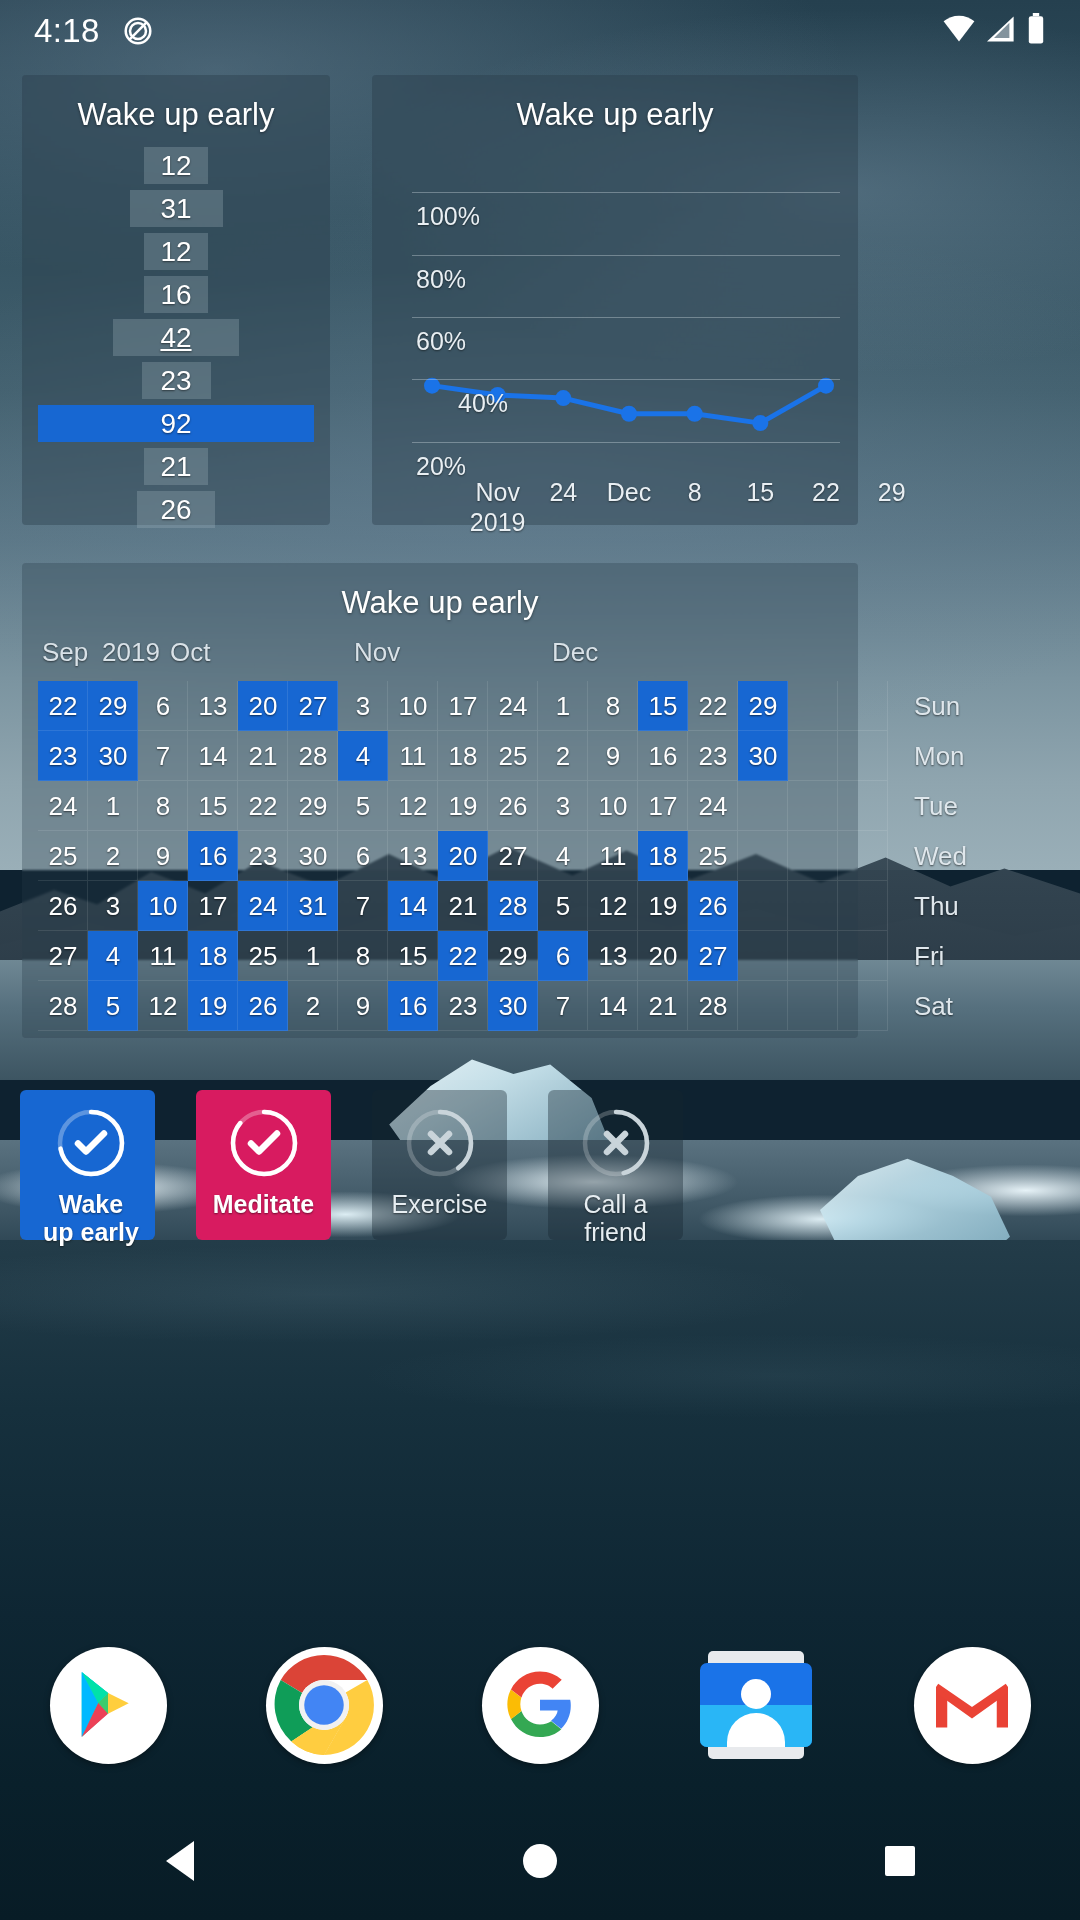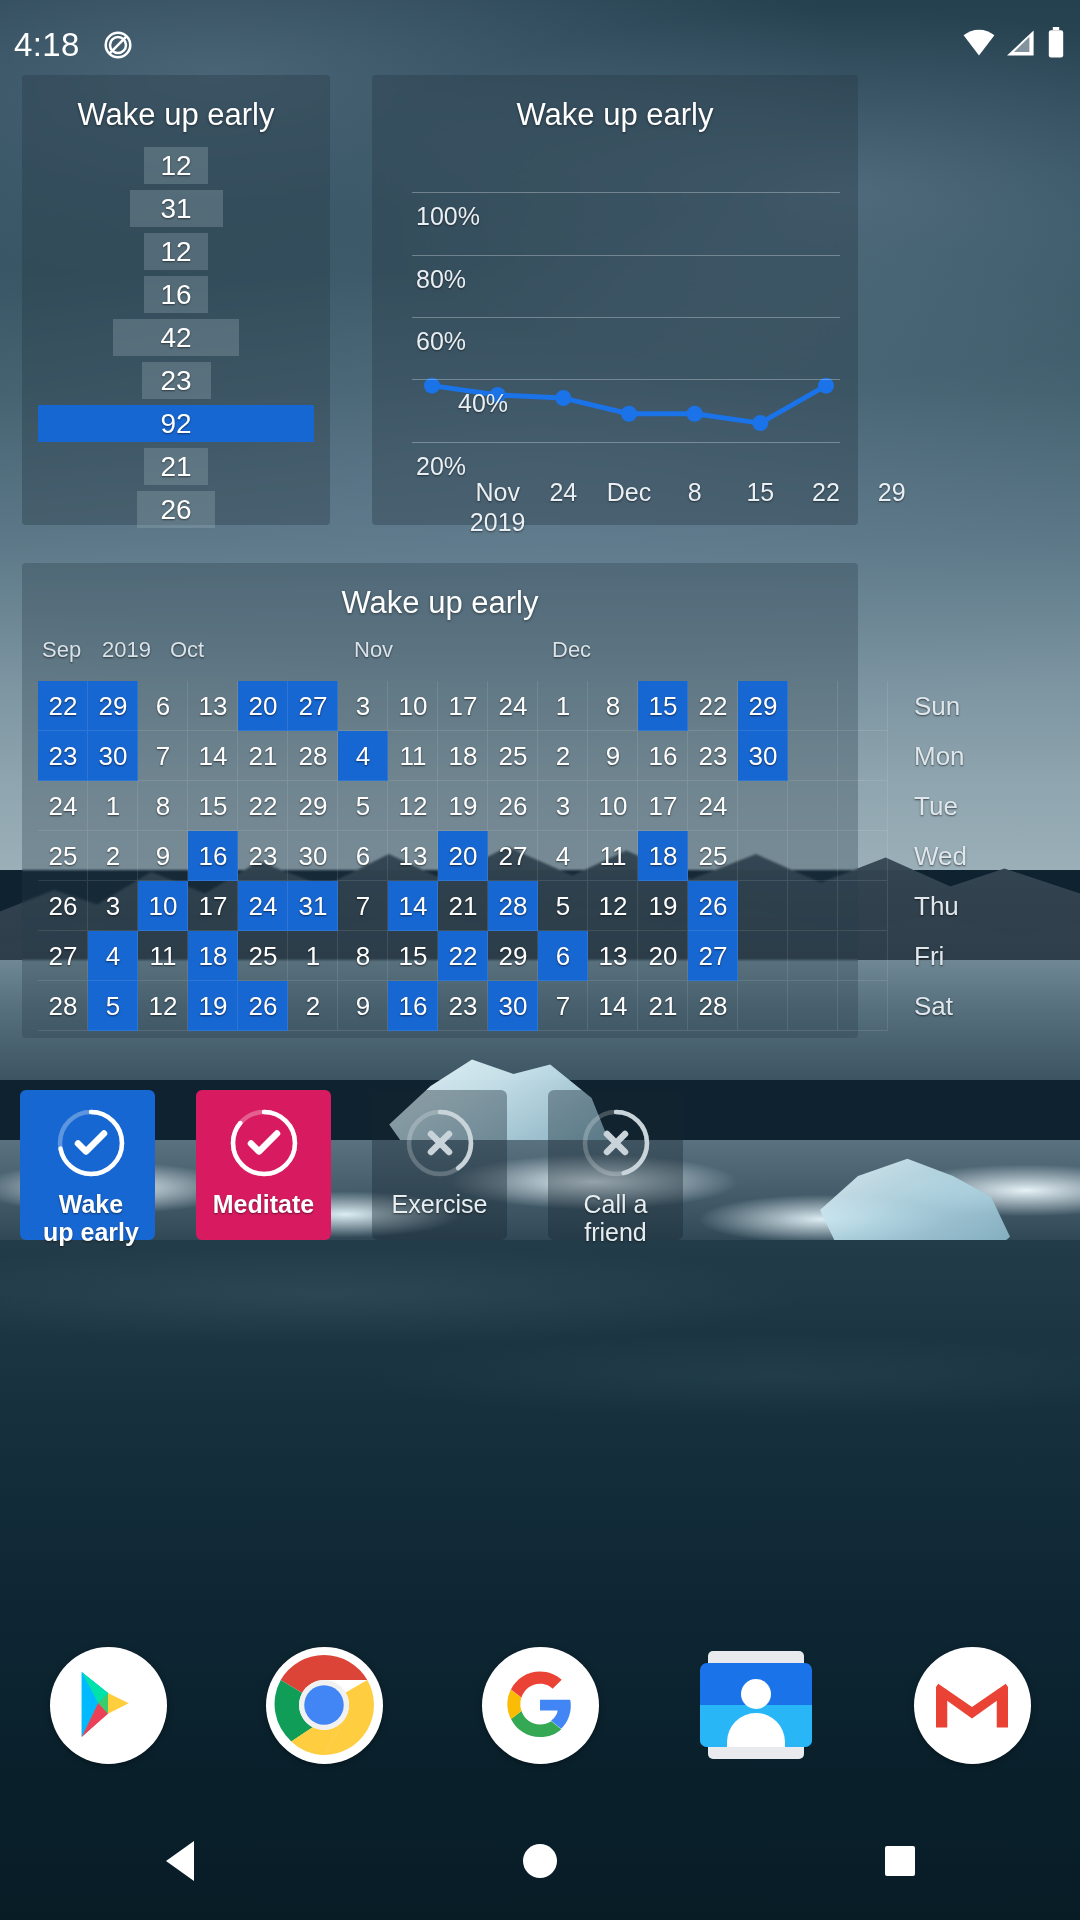--- a/index.html
+++ b/index.html
@@ -82,23 +82,22 @@
   .wp-sea::after{
     content:""; position:absolute; inset:0;
     background:
       radial-gradient(ellipse 700px 70px at 30% 8%, rgba(140,175,190,.12), transparent 70%),
       radial-gradient(ellipse 600px 60px at 72% 20%, rgba(130,165,180,.09), transparent 70%);
   }
 
   
   .status-bar {
     position:absolute; left:0; top:0; width:1080px; height:62px;
-    display:flex; align-items:center; padding:0 14px; z-index:40;
+    display:flex; align-items:center; padding:0 34px; z-index:40;
     color:#fff;
-    margin-top:14px;
   }
   .sb-time { font-size:33px; letter-spacing:.4px; }
   .sb-dnd { margin-left:22px; width:32px; height:32px; }
   .sb-right { margin-left:auto; display:flex; align-items:center; gap:9px; }
 
   
   .widget {
     position:absolute;
     background: rgba(40,58,72,0.38);
     border-radius: 4px;
@@ -134,21 +133,21 @@
   .lc-xtick {
     position:absolute; color:#e9eff3; font-size:25px; text-align:center;
     transform:translateX(-50%); text-shadow:0 1px 2px rgba(0,0,0,.5);
     line-height:30px;
   }
 
   
   #cal-widget { left:22px; top:563px; width:836px; height:475px; background: rgba(40,58,72,0.30); }
   .cal-months { position:relative; height:40px; margin-top:16px; }
   .cal-month {
-    position:absolute; color:#d9e2e8; font-size:22px;
+    position:absolute; color:#d9e2e8; font-size:26px;
     text-shadow:0 1px 2px rgba(0,0,0,.55);
   }
   .cal-grid {
     display:grid; grid-template-columns: repeat(17, 50px) 1fr;
     grid-auto-rows: 50px; margin-left:16px; margin-top:4px;
   }
   .cal-cell {
     display:flex; align-items:center; justify-content:center;
     color:#ffffff; font-size:26px; position:relative;
     box-shadow: inset -1px -1px 0 rgba(255,255,255,.10);
@@ -256,21 +255,21 @@
         <div class="bar-fill" style="width: 64px;">
           <span>12</span>
         </div>
       </div>
       <div class="bar-row">
         <div class="bar-fill" style="width: 64px;">
           <span>16</span>
         </div>
       </div>
       <div class="bar-row">
-        <div class="bar-fill" style="width: 126px;">
+        <div class="bar-fill" style="width: 126px; text-decoration: underline;">
           <span>42</span>
         </div>
       </div>
       <div class="bar-row">
         <div class="bar-fill" style="width: 69px;">
           <span>23</span>
         </div>
       </div>
       <div class="bar-row">
         <div class="bar-fill hl" style="width: 276px;">

